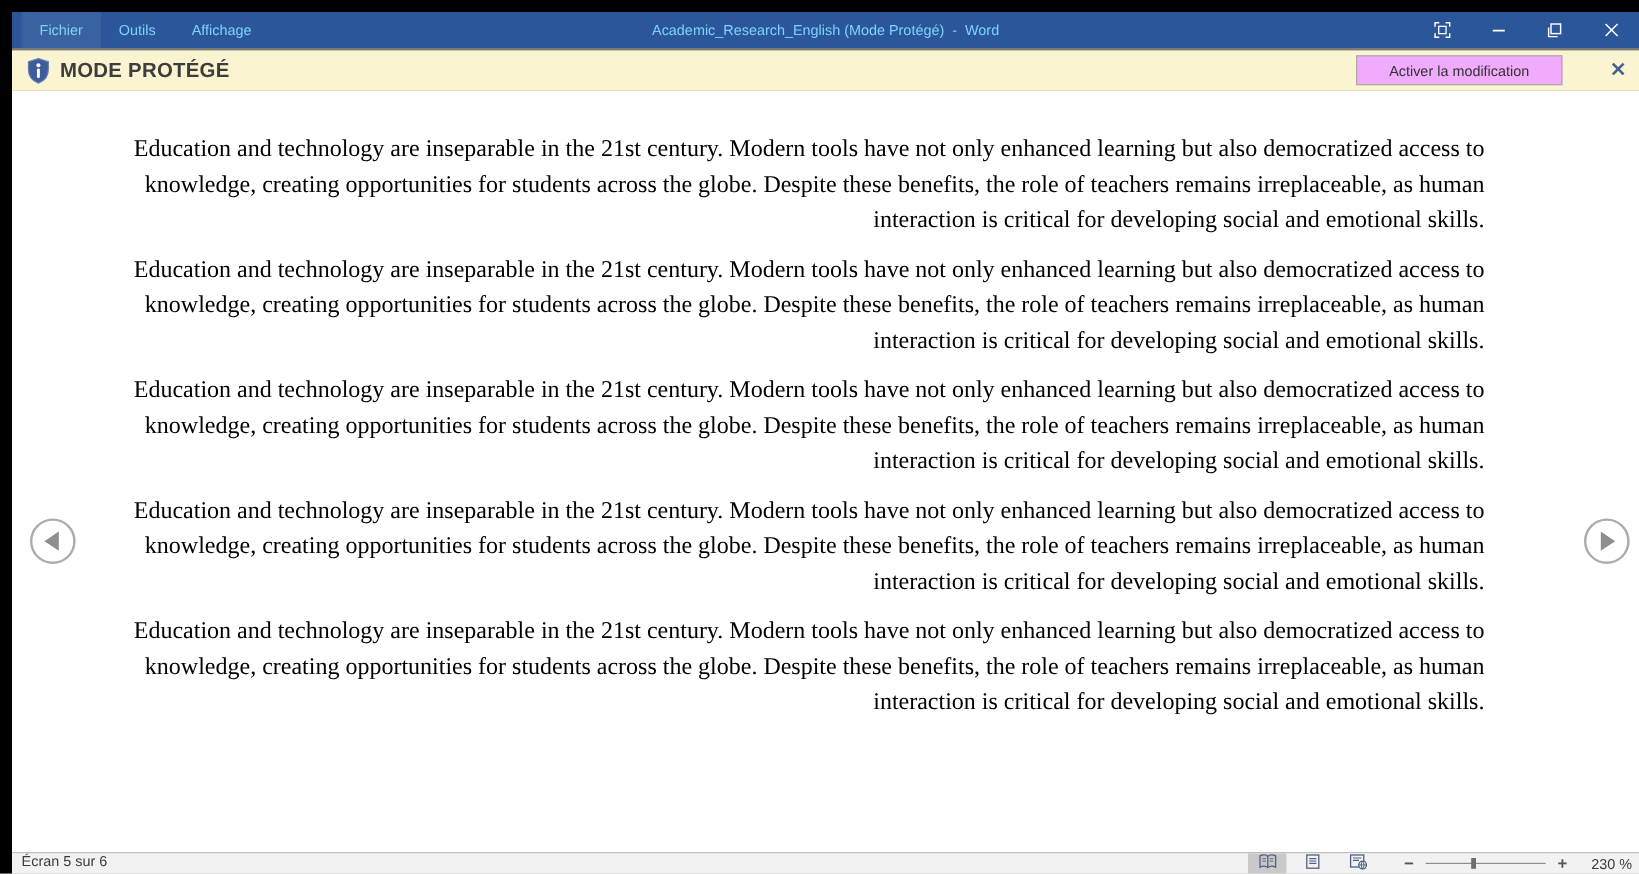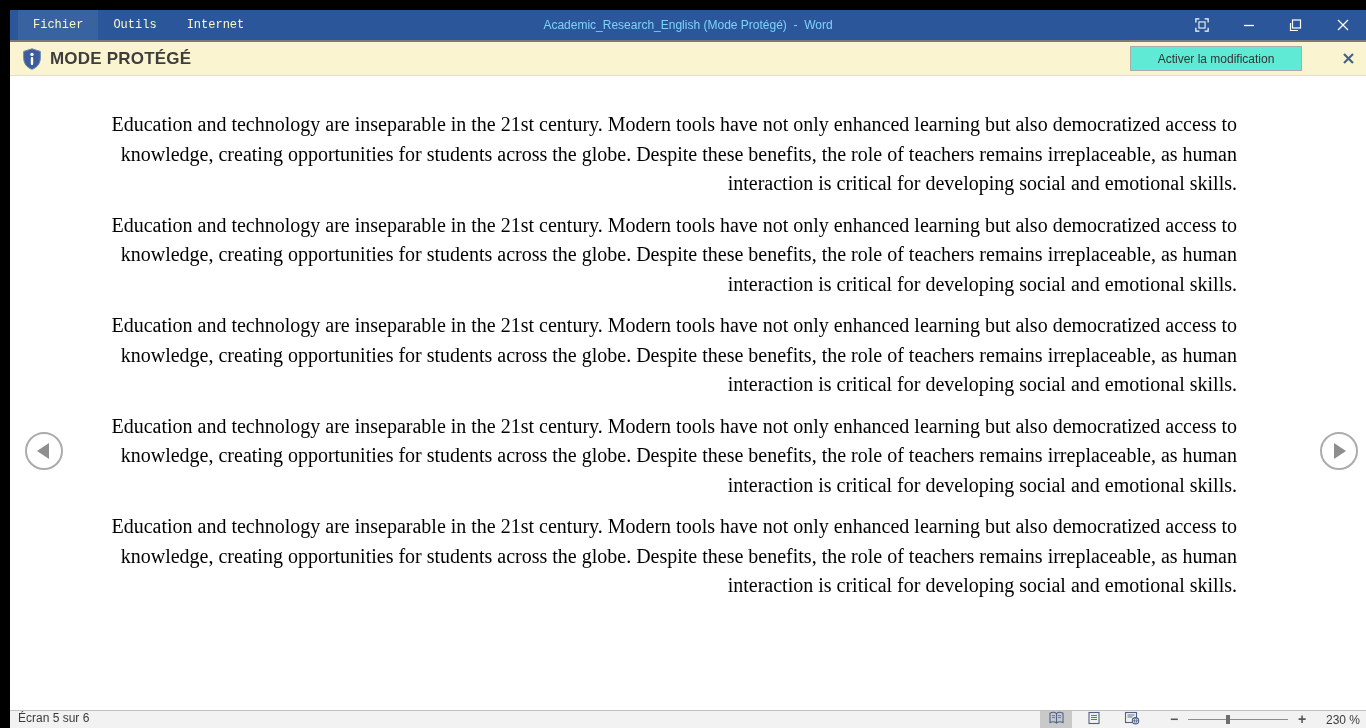--- a/index.html
+++ b/index.html
@@ -12,21 +12,21 @@
     display:flex;flex-direction:column;background:#fff;
   }
 
   
   .titlebar{
     height:30px;background:#2B579A;display:flex;align-items:center;
     color:#fff;position:relative;flex:0 0 auto;
   }
   .menus{display:flex;align-items:stretch;height:100%;padding-left:8px;z-index:2;}
   .menu-item{
-    padding:0 15px;display:flex;align-items:center;font-size:12px;color:#fef9c3;cursor:default;font-family:Liberation Mono, monospace;
+    padding:0 15px;display:flex;align-items:center;font-size:12px;color:#7dd3fc;cursor:default;
   }
   .menu-item.active{background:rgba(255,255,255,0.07);}
   .titlebar-title{
     position:absolute;left:0;right:0;top:0;bottom:0;
     display:flex;align-items:center;justify-content:center;
     font-size:12px;color:#7dd3fc;white-space:pre;z-index:1;pointer-events:none;
   }
   .win-controls{margin-left:auto;display:flex;height:100%;z-index:2;}
   .win-btn{
     width:47px;height:100%;display:flex;align-items:center;justify-content:center;color:#fff;
@@ -36,21 +36,21 @@
   
   .pv-banner{
     height:33px;background:#FAF4D1;display:flex;align-items:center;flex:0 0 auto;
     border-top:2px solid rgba(0,0,0,0.52);background-clip:padding-box;
     border-bottom:1px solid #E6E0BA;padding:0 8px 0 10px;
   }
   .pv-shield{margin:0 8px 0 2px;display:flex;}
   .pv-label{font-size:17px;font-weight:bold;color:#3D3D3D;letter-spacing:.2px;margin-right:10px;white-space:nowrap;}
   .pv-msg{font-size:11.5px;color:#3D3D3D;white-space:nowrap;overflow:hidden;}
   .pv-btn{
-    margin-left:auto;min-width:150px;height:23px;background:#5eead4;border:1px solid #ABABAB;
+    margin-left:auto;min-width:150px;height:23px;background:#f0abfc;border:1px solid #ABABAB;
     font-size:12px;color:#333;display:flex;align-items:center;justify-content:center;
     margin-right:38px;white-space:nowrap;padding:0 10px;
   }
   .pv-close{
     width:16px;height:16px;display:flex;align-items:center;justify-content:center;
     color:#44618E;margin-right:2px;
   }
 
   
   .doc-area{flex:1 1 auto;background:#fff;overflow:hidden;position:relative;}
@@ -99,21 +99,21 @@
 </head>
 <body>
 
 <div class="window">
 
   <div class="titlebar">
     <div class="titlebar-title">Academic_Research_English (Mode Protégé)  -  Word</div>
     <div class="menus">
       <div class="menu-item active">Fichier</div>
       <div class="menu-item">Outils</div>
-      <div class="menu-item">Internet</div>
+      <div class="menu-item">Affichage</div>
     </div>
     <div class="win-controls">
       <div class="win-btn">
         <span>
           <svg width="14" height="14" viewBox="0 0 16 16" fill="none" stroke="#fff" stroke-width="1.4">
             <path d="M1 5 V1 H5 M11 1 H15 V5 M15 11 V15 H11 M5 15 H1 V11"></path>
             <rect x="4.5" y="4.5" width="7" height="7" stroke-width="1.2"></rect>
           </svg>
         </span>
       </div>

